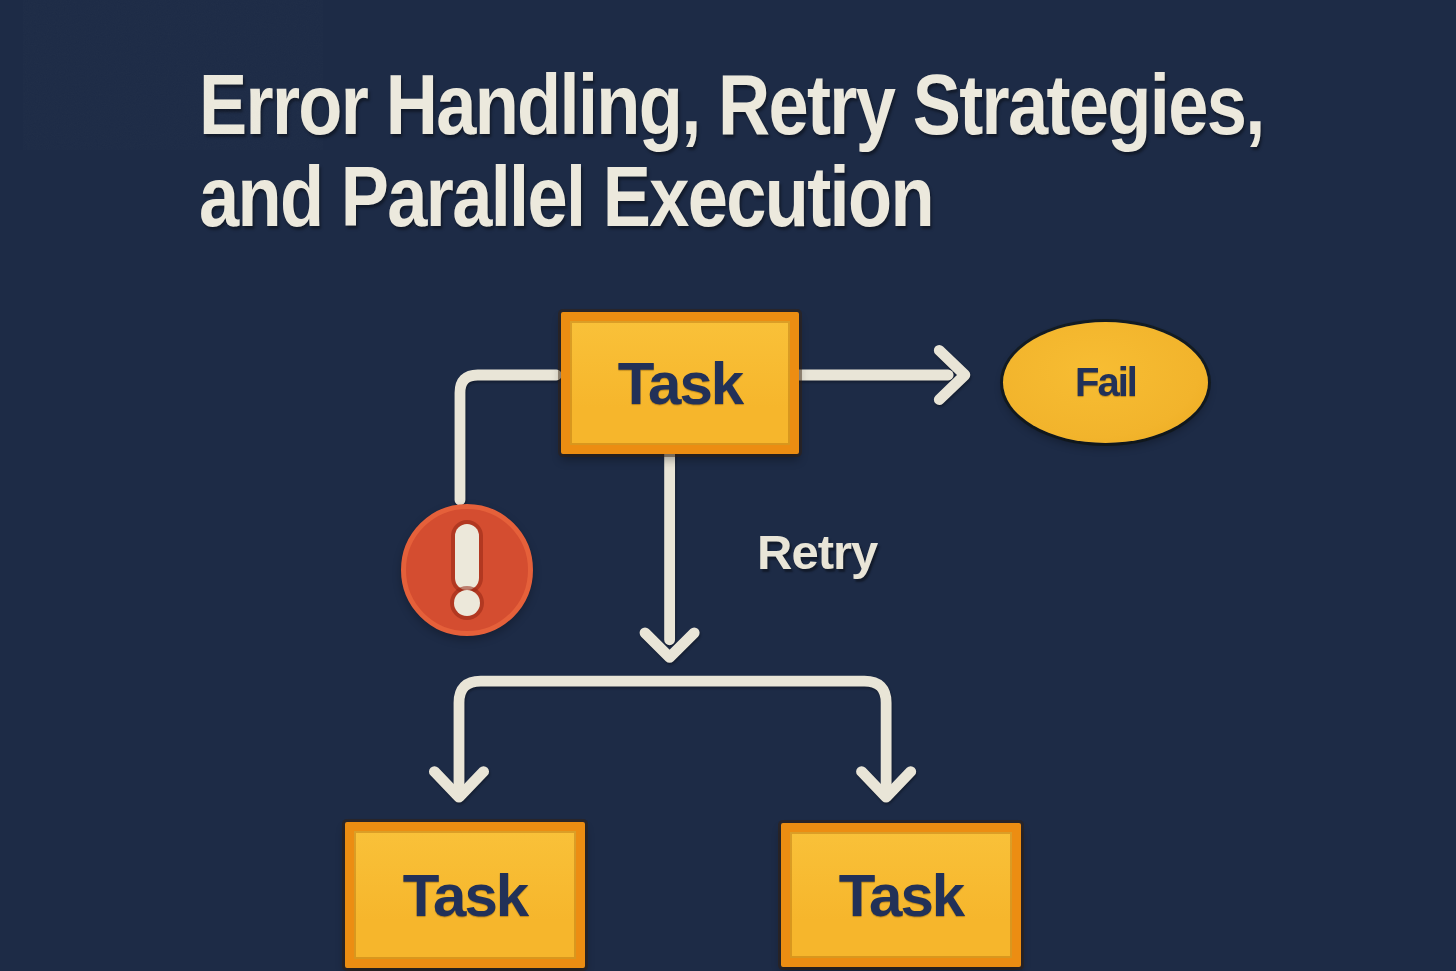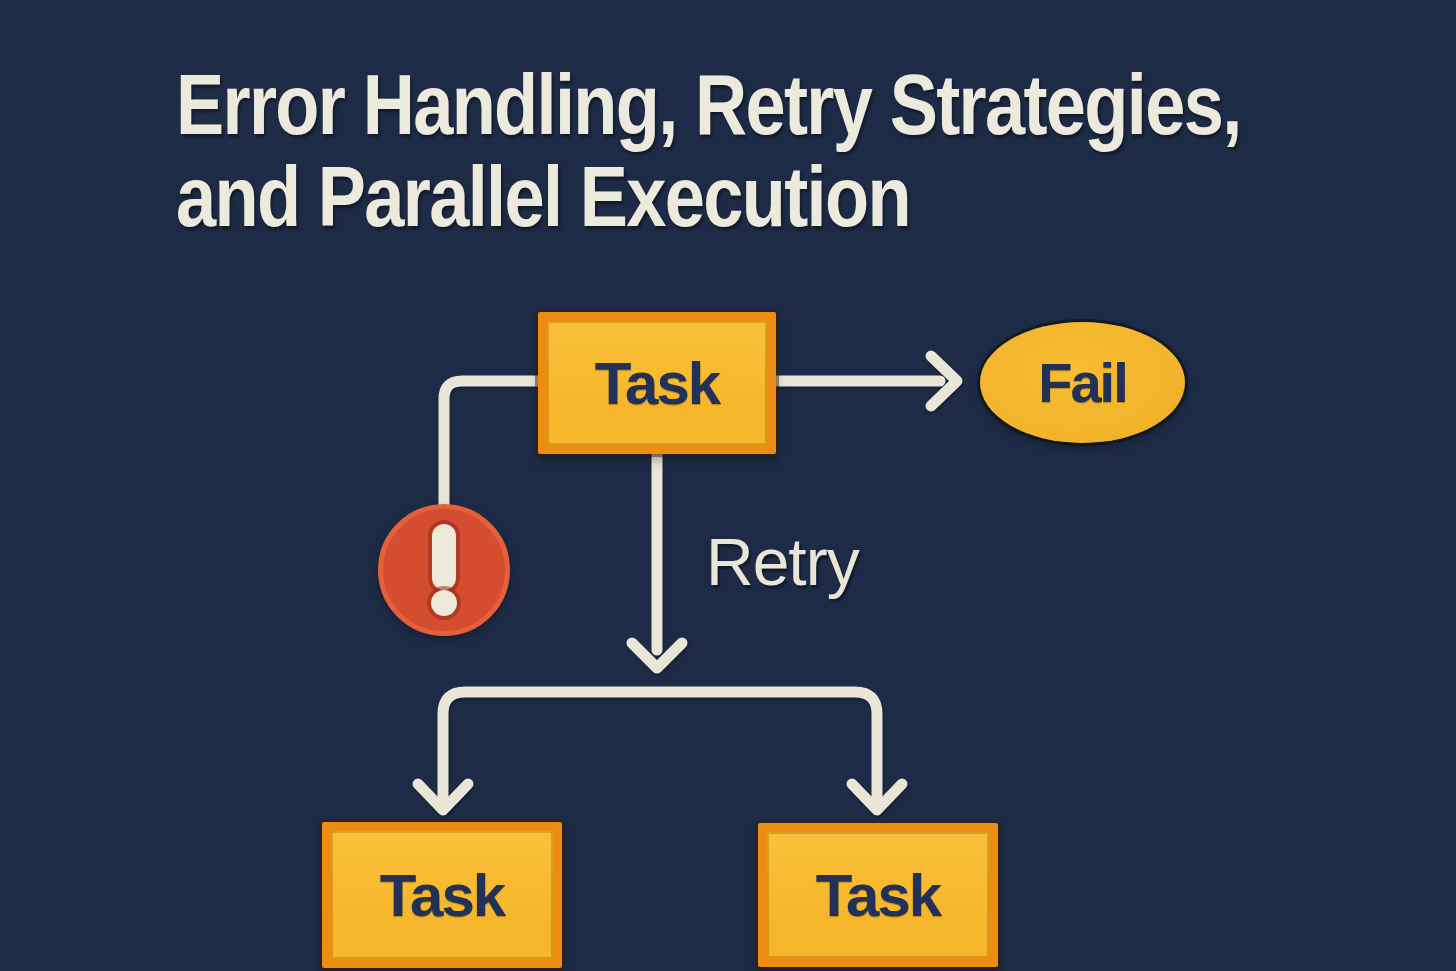--- a/index.html
+++ b/index.html
@@ -15,21 +15,21 @@
     --c-alert_border:#e5603a;
     --c-alert_glyph:#ece8da;
   }
   *{margin:0;padding:0;box-sizing:border-box;}
   html,body{width:1456px;height:971px;overflow:hidden;}
   body{
     position:relative;
     background:var(--c-bg);
     font-family:"Liberation Sans","DejaVu Sans",sans-serif;
   }
-  .stage{position:absolute;inset:0;}
+  .stage{position:absolute;inset:0;margin-left:23px;}
 
   
   .title{
     position:absolute;
     left:176px; top:58px;
     font-size:86px;
     line-height:92px;
     font-weight:bold;
     letter-spacing:-2px;
     color:var(--c-title);
@@ -75,21 +75,21 @@
 
   
   .fail-ellipse{
     position:absolute;
     left:980px;top:322px;width:205px;height:121px;
     border-radius:50%;
     background:radial-gradient(ellipse at 45% 40%,#f7bd33 0%,var(--c-ellipse_fill) 65%,#eaa91f 100%);
     box-shadow:0 0 0 3px rgba(12,16,8,.55), 0 5px 9px rgba(0,0,0,.30);
     display:flex;align-items:center;justify-content:center;
   }
-  .fail-ellipse .node-label{font-size:56px;}
+  .fail-ellipse .node-label{font-size:40px;}
 
   
   .alert-circle{
     position:absolute;
     left:378px;top:504px;width:132px;height:132px;
     border-radius:50%;
     background:var(--c-alert_fill);
     border:5px solid var(--c-alert_border);
     box-shadow:0 4px 8px rgba(0,0,0,.25);
   }
@@ -104,22 +104,22 @@
     position:absolute;left:50%;bottom:15px;
     transform:translateX(-50%);
     width:26px;height:26px;border-radius:50%;
     background:var(--c-alert_glyph);
     box-shadow:0 0 0 4px rgba(150,40,22,.55);
   }
 
   
   .edge-label{
     position:absolute;
-    left:706px;top:524px;
-    font-size:66px;font-weight:normal;
+    left:734px;top:524px;
+    font-size:49px;font-weight:bold;
     letter-spacing:-1px;
     color:var(--c-cream);
     text-shadow:2px 3px 2px rgba(0,0,0,.40);
   }
 
   
   svg.grain{position:absolute;inset:0;pointer-events:none;opacity:.55;}
 </style>
 </head>
 <body>

